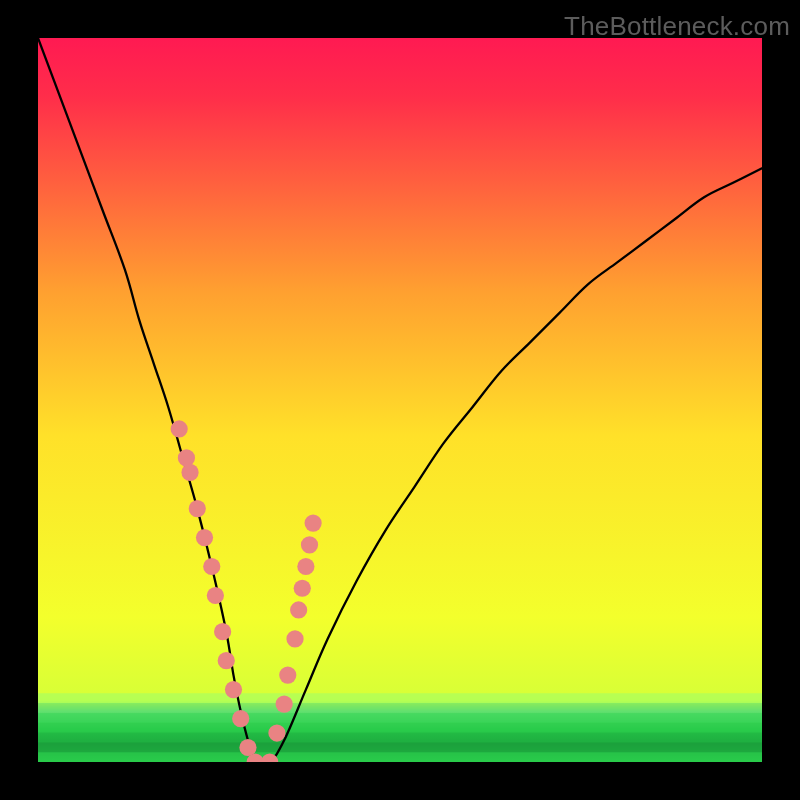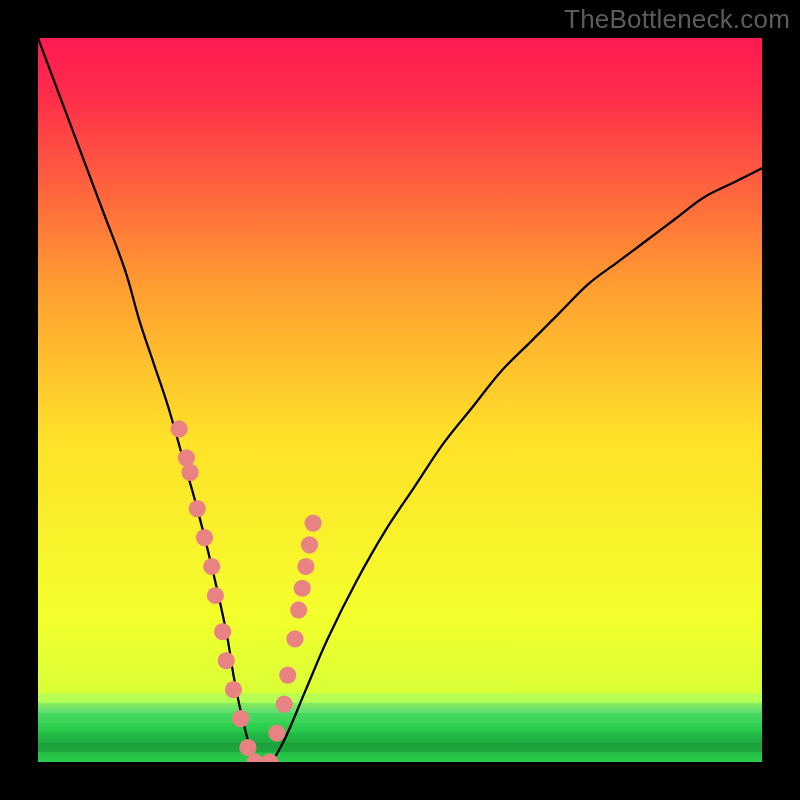--- a/index.html
+++ b/index.html
@@ -12,21 +12,21 @@
     font-family: Arial, Helvetica, sans-serif;
   }
   .frame {
     position: relative;
     width: 800px;
     height: 800px;
     background: #000;
   }
   .watermark {
     position: absolute;
-    top: 4px;
+    top: 11px;
     right: 10px;
     font-size: 26px;
     color: #5c5c5c;
     letter-spacing: 0.2px;
     z-index: 20;
     font-weight: 400;
   }
   .plot-area {
     position: absolute;
     left: 38px;

